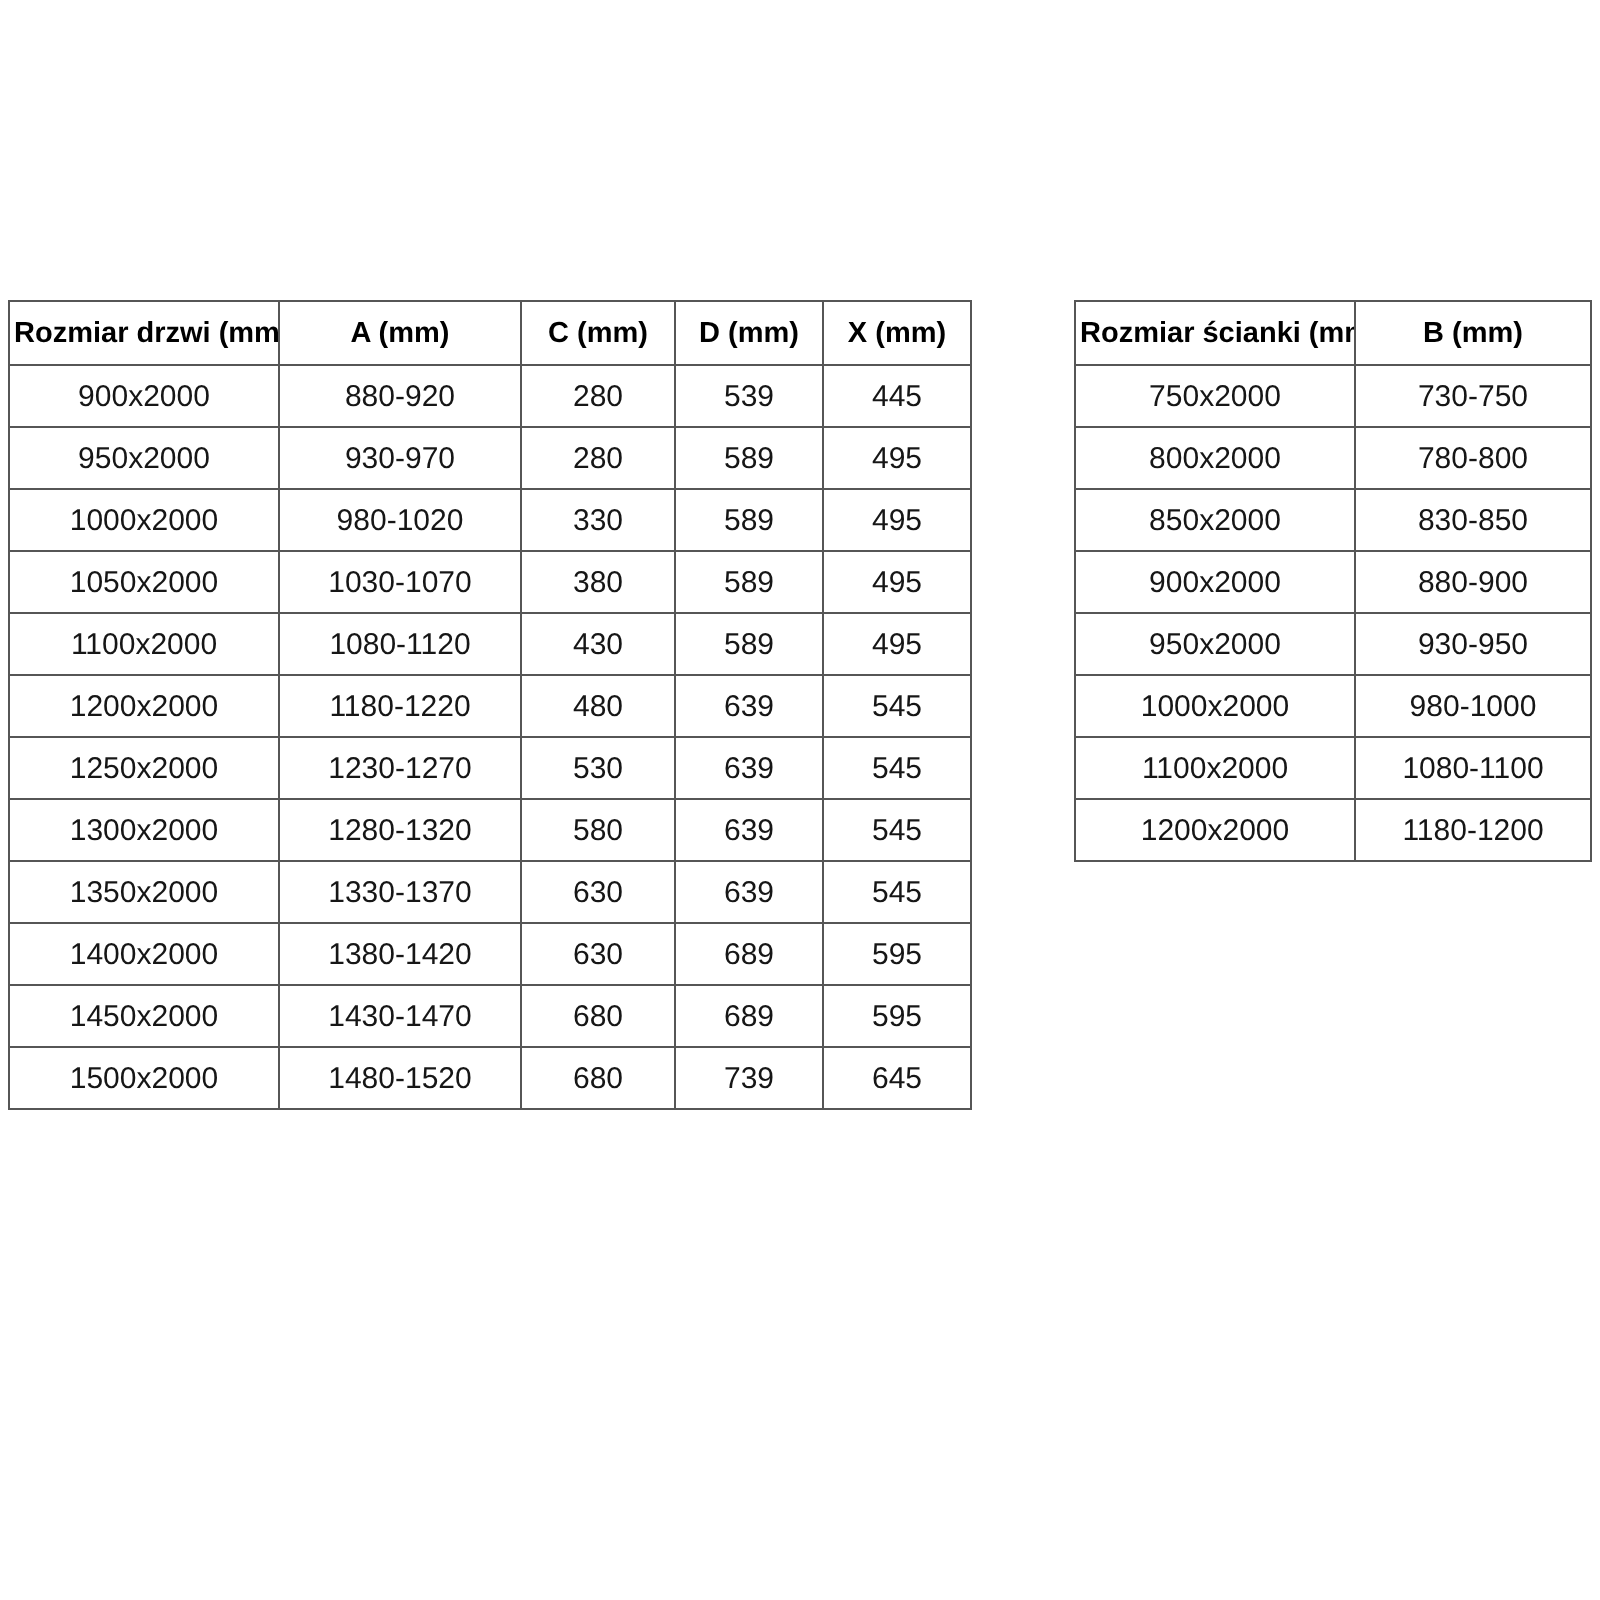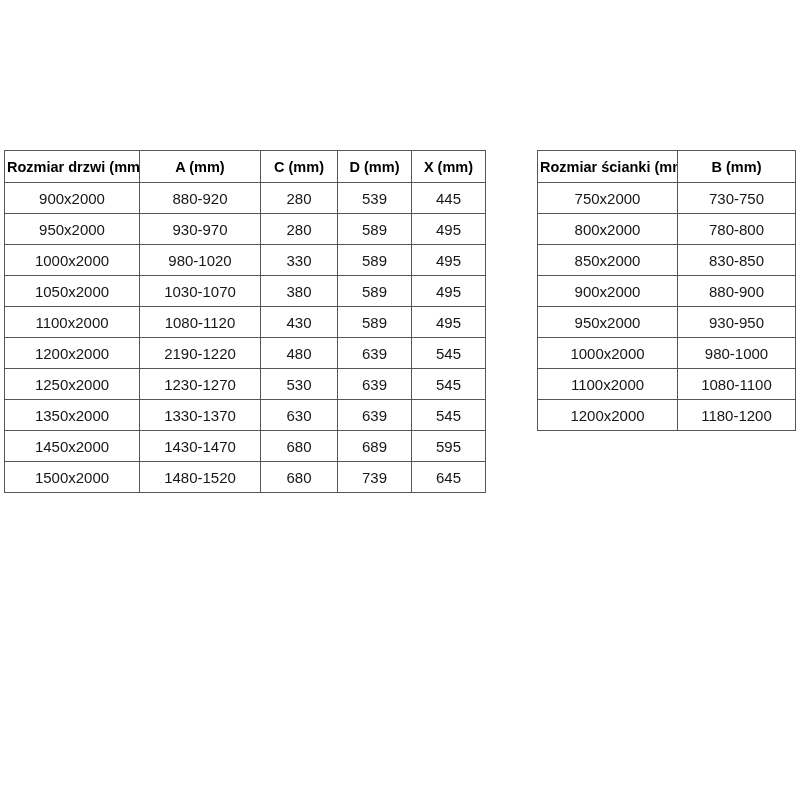--- a/index.html
+++ b/index.html
@@ -102,38 +102,52 @@
         </tr>
         <tr>
           <td>1100x2000</td>
           <td>1080-1120</td>
           <td>430</td>
           <td>589</td>
           <td>495</td>
         </tr>
         <tr>
           <td>1200x2000</td>
-          <td>2190-1220</td>
+          <td>1180-1220</td>
           <td>480</td>
           <td>639</td>
           <td>545</td>
         </tr>
         <tr>
           <td>1250x2000</td>
           <td>1230-1270</td>
           <td>530</td>
           <td>639</td>
           <td>545</td>
         </tr>
         <tr>
+          <td>1300x2000</td>
+          <td>1280-1320</td>
+          <td>580</td>
+          <td>639</td>
+          <td>545</td>
+        </tr>
+        <tr>
           <td>1350x2000</td>
           <td>1330-1370</td>
           <td>630</td>
           <td>639</td>
           <td>545</td>
+        </tr>
+        <tr>
+          <td>1400x2000</td>
+          <td>1380-1420</td>
+          <td>630</td>
+          <td>689</td>
+          <td>595</td>
         </tr>
         <tr>
           <td>1450x2000</td>
           <td>1430-1470</td>
           <td>680</td>
           <td>689</td>
           <td>595</td>
         </tr>
         <tr>
           <td>1500x2000</td>

